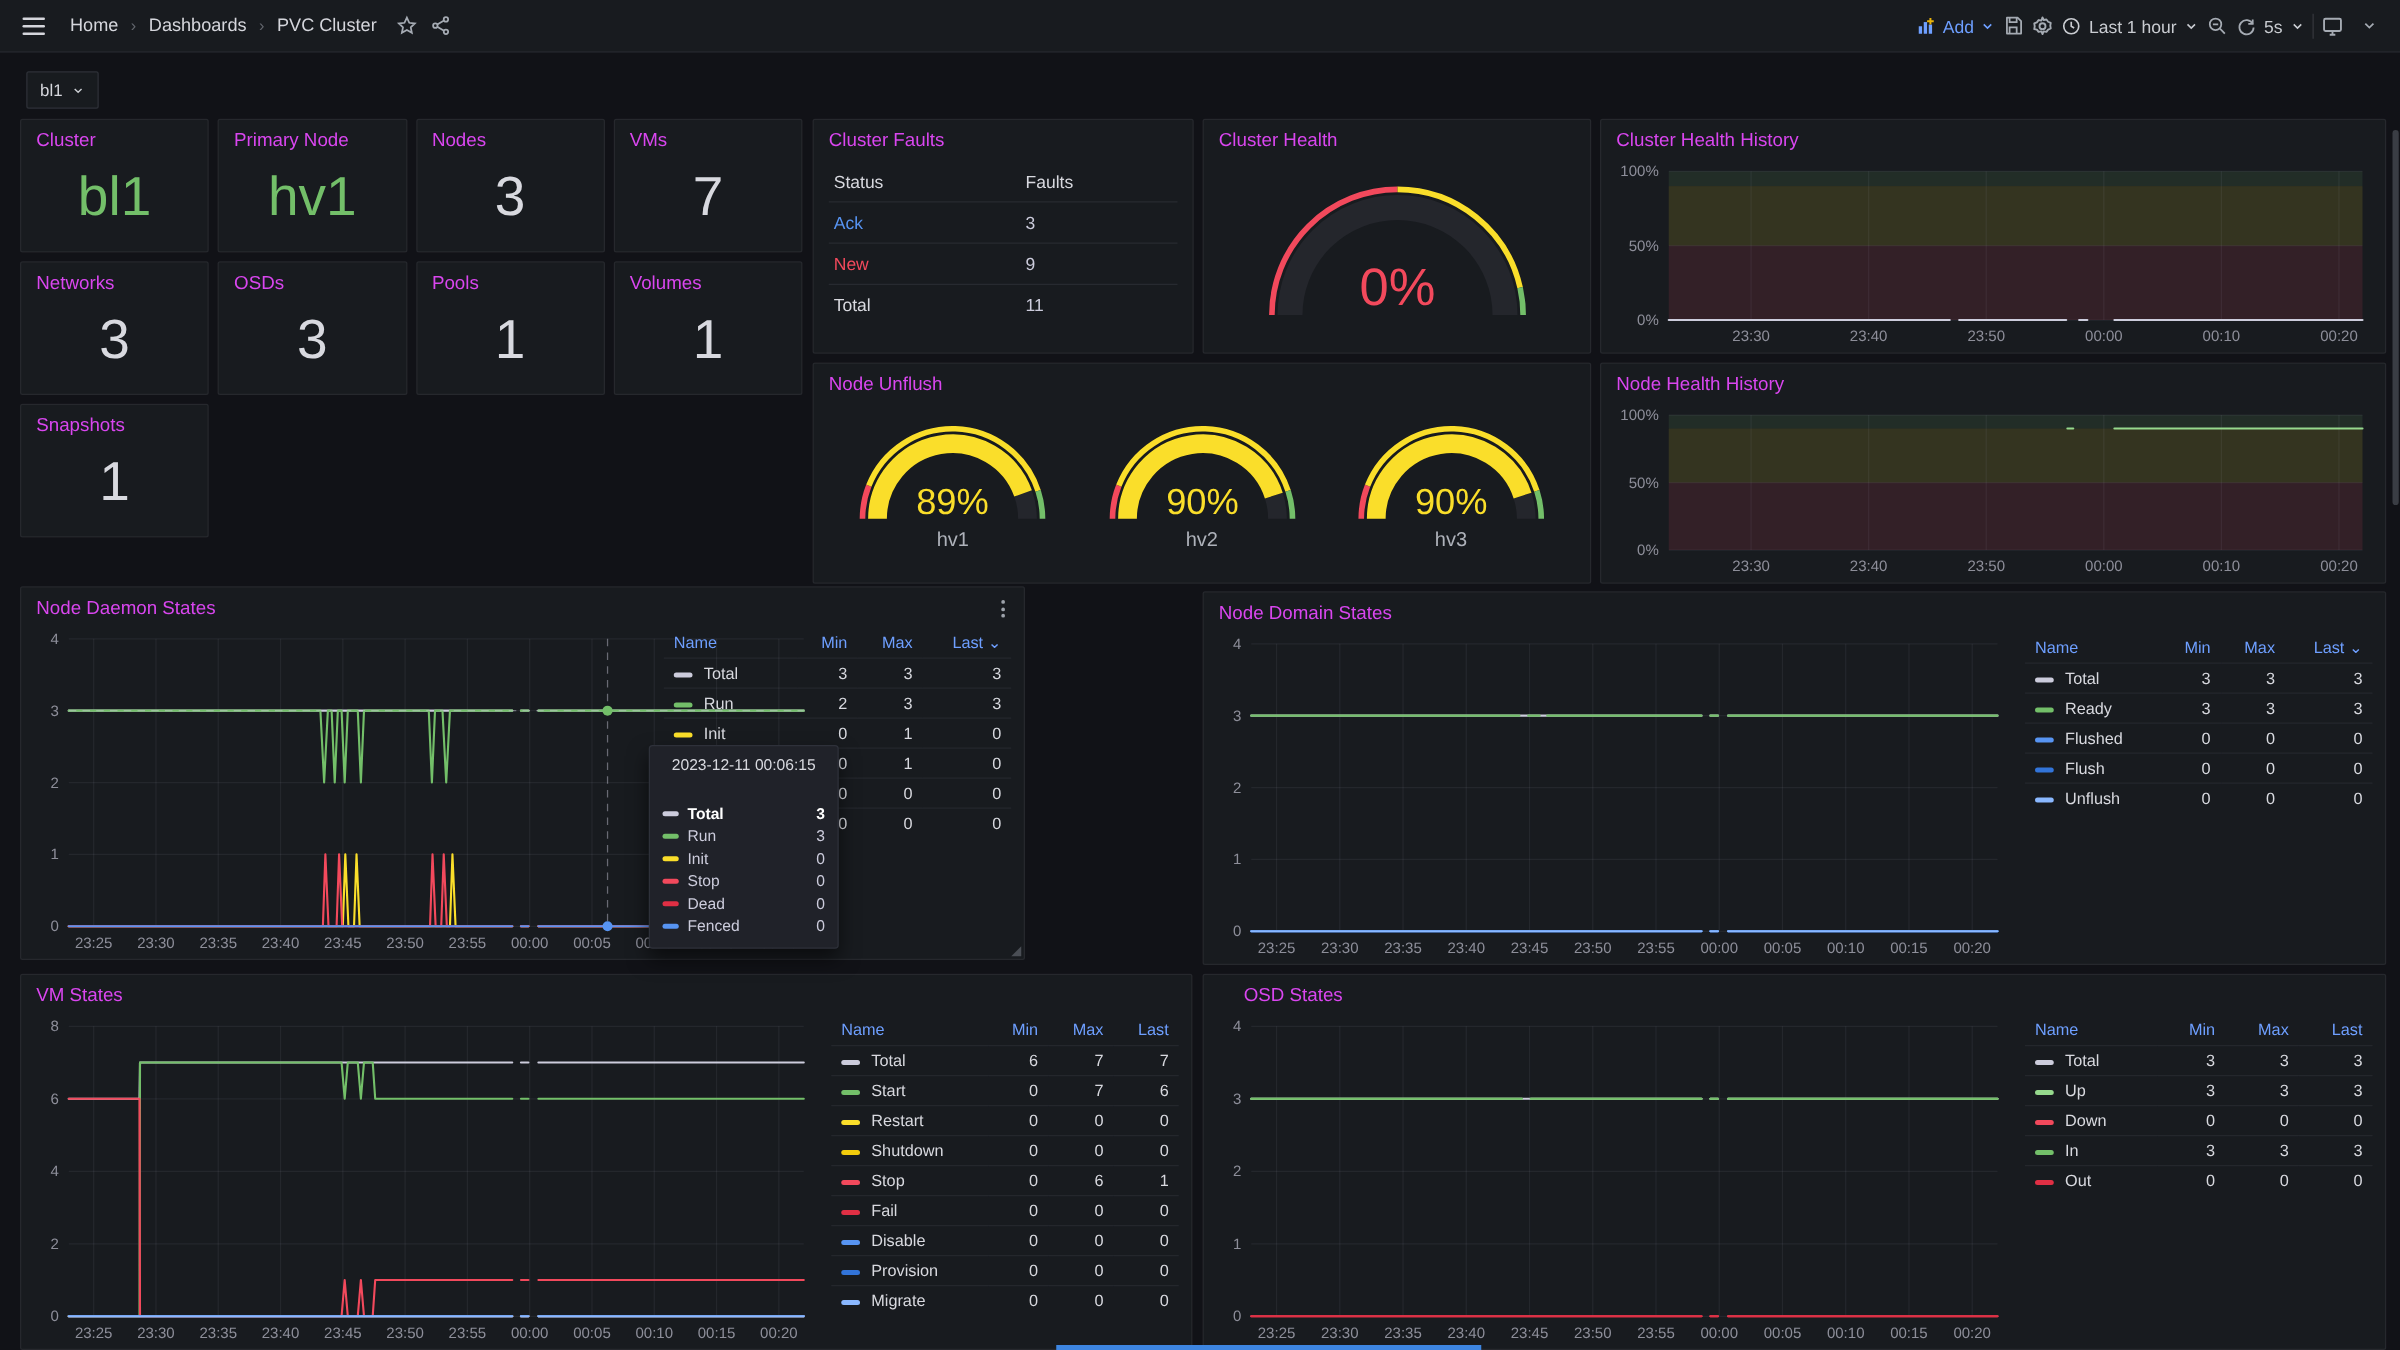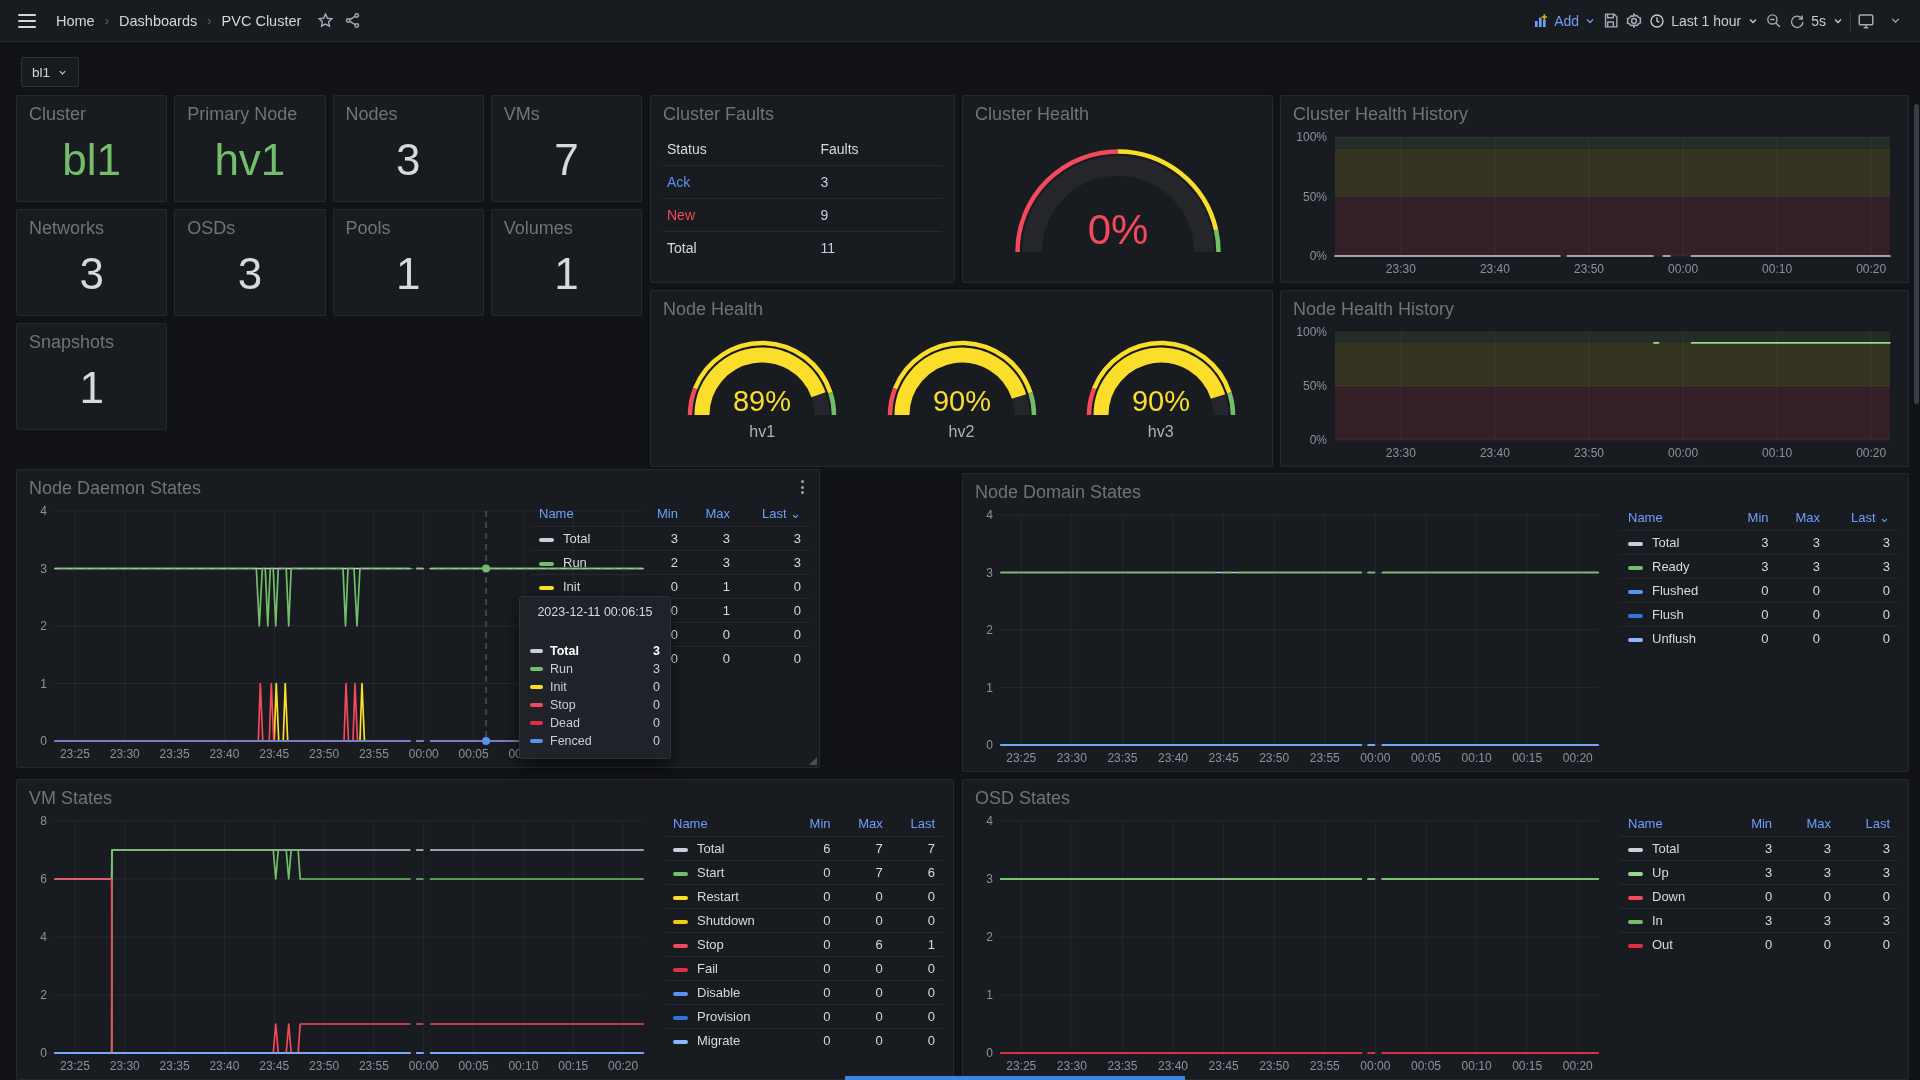--- a/index.html
+++ b/index.html
@@ -19,21 +19,21 @@
   .vdiv { width:1px; height:20px; background:#34373d; }
   .burger { display:inline-flex; flex-direction:column; gap:4px; margin-right:20px; cursor:pointer; }
   .burger span { width:18px; height:2px; background:#d5d6dc; border-radius:1px; }
 
   
   .varbox { position:absolute; left:21px; top:57px; height:30px; padding:0 10px; background:#181b1f;
     border:1px solid #2e3138; border-radius:2px; display:flex; align-items:center; gap:7px;
     font-size:13.5px; color:#d5d6dc; cursor:pointer; }
 
   .panel { position:absolute; background:#181b1f; border:1px solid rgba(204,204,220,0.08); border-radius:2px; }
-  .ptitle { padding:8px 12px 2px; font-size:18px; color:#737373; white-space:nowrap; }
+  .ptitle { padding:8px 12px 2px; font-size:15px; color:#d946ef; white-space:nowrap; }
 
   
   .stats { position:absolute; left:16px; top:95px; width:626px; height:335px;
     display:grid; grid-template-columns:repeat(4,1fr); grid-template-rows:repeat(3,1fr); gap:7px; }
   .stat { position:relative; background:#181b1f; border:1px solid rgba(204,204,220,0.08); border-radius:2px;
     display:flex; flex-direction:column; }
   .stat .sval { flex:1; display:flex; align-items:center; justify-content:center; font-weight:500;
     font-size:44px; color:#d8d9df; padding-bottom:8px; }
   .stat .sval.green { color:#73bf69; }
   .stat .sval.small { font-size:14px; font-weight:700; line-height:1.3; text-align:center; }
@@ -259,21 +259,21 @@
             <path d="M 120 23.5 A 100.5 100.5 0 0 1 218.07963457484414 102.07660423964748" stroke="#fade2a" stroke-width="4.5" fill="none"></path>
             <path d="M 218.07963457484414 102.07660423964748 A 100.5 100.5 0 0 1 220.5 124" stroke="#73bf69" stroke-width="4.5" fill="none"></path>
             <path d="M 34 123.99999999999999 A 86 86 0 0 1 206 124" stroke="#24262c" stroke-width="20" fill="none"></path>
             <text x="120" y="116" text-anchor="middle" font-size="42" font-weight="500" fill="#f2495c">0%</text>
           </svg></div>
     </div>
   </div>
 </div>
 
 <div class="panel" style="left:650px;top:290px;width:623px;height:177px;">
-  <div class="ptitle">Node Health</div>
+  <div class="ptitle">Node Unflush</div>
   <div class="gauge-row">
     <div class="gauge-item">
       <div><svg width="176" height="96" viewBox="0 0 176 96">
             <path d="M 16 91.99999999999999 A 72 72 0 0 1 21.056093016045907 65.49503220670317" stroke="#f2495c" stroke-width="4.5" fill="none"></path>
             <path d="M 21.056093016045907 65.49503220670317 A 72 72 0 0 1 156.47606917325106 69.75077640500379" stroke="#fade2a" stroke-width="4.5" fill="none"></path>
             <path d="M 156.47606917325106 69.75077640500379 A 72 72 0 0 1 160 92" stroke="#73bf69" stroke-width="4.5" fill="none"></path>
             <path d="M 144.45284613725352 71.67572478528253 A 60 60 0 0 1 148 92" stroke="#24262c" stroke-width="15" fill="none"></path>
             <path d="M 28 91.99999999999999 A 60 60 0 0 1 144.45284613725352 71.67572478528253" stroke="#fade2a" stroke-width="15" fill="none"></path>
             <text x="88" y="88" text-anchor="middle" font-size="29" font-weight="500" fill="#fade2a">89%</text>
           </svg></div>
@@ -766,21 +766,21 @@
               <td>0</td>
               <td>0</td>
               <td>0</td>
             </tr>
           </tbody>
         </table>
       </div>
   </div>
 </div>
 
-<div class="panel" style="left:962px;top:779px;width:947px;height:301px;">
+<div class="panel" style="left:962px;top:779px;width:947px;height:301px;padding-left:20px;">
   <div class="ptitle">OSD States</div>
   <div class="ts-body">
     <div class="chart">
         <svg width="637" height="262" viewBox="0 0 637 262">
           <line x1="30" x2="627" y1="240" y2="240" stroke="rgba(204,204,220,0.07)" stroke-width="1"></line>
           <line x1="30" x2="627" y1="182" y2="182" stroke="rgba(204,204,220,0.07)" stroke-width="1"></line>
           <line x1="30" x2="627" y1="124" y2="124" stroke="rgba(204,204,220,0.07)" stroke-width="1"></line>
           <line x1="30" x2="627" y1="66" y2="66" stroke="rgba(204,204,220,0.07)" stroke-width="1"></line>
           <line x1="30" x2="627" y1="8" y2="8" stroke="rgba(204,204,220,0.07)" stroke-width="1"></line>
           <line x1="50.23728813559322" x2="50.23728813559322" y1="8" y2="240" stroke="rgba(204,204,220,0.07)" stroke-width="1"></line>

